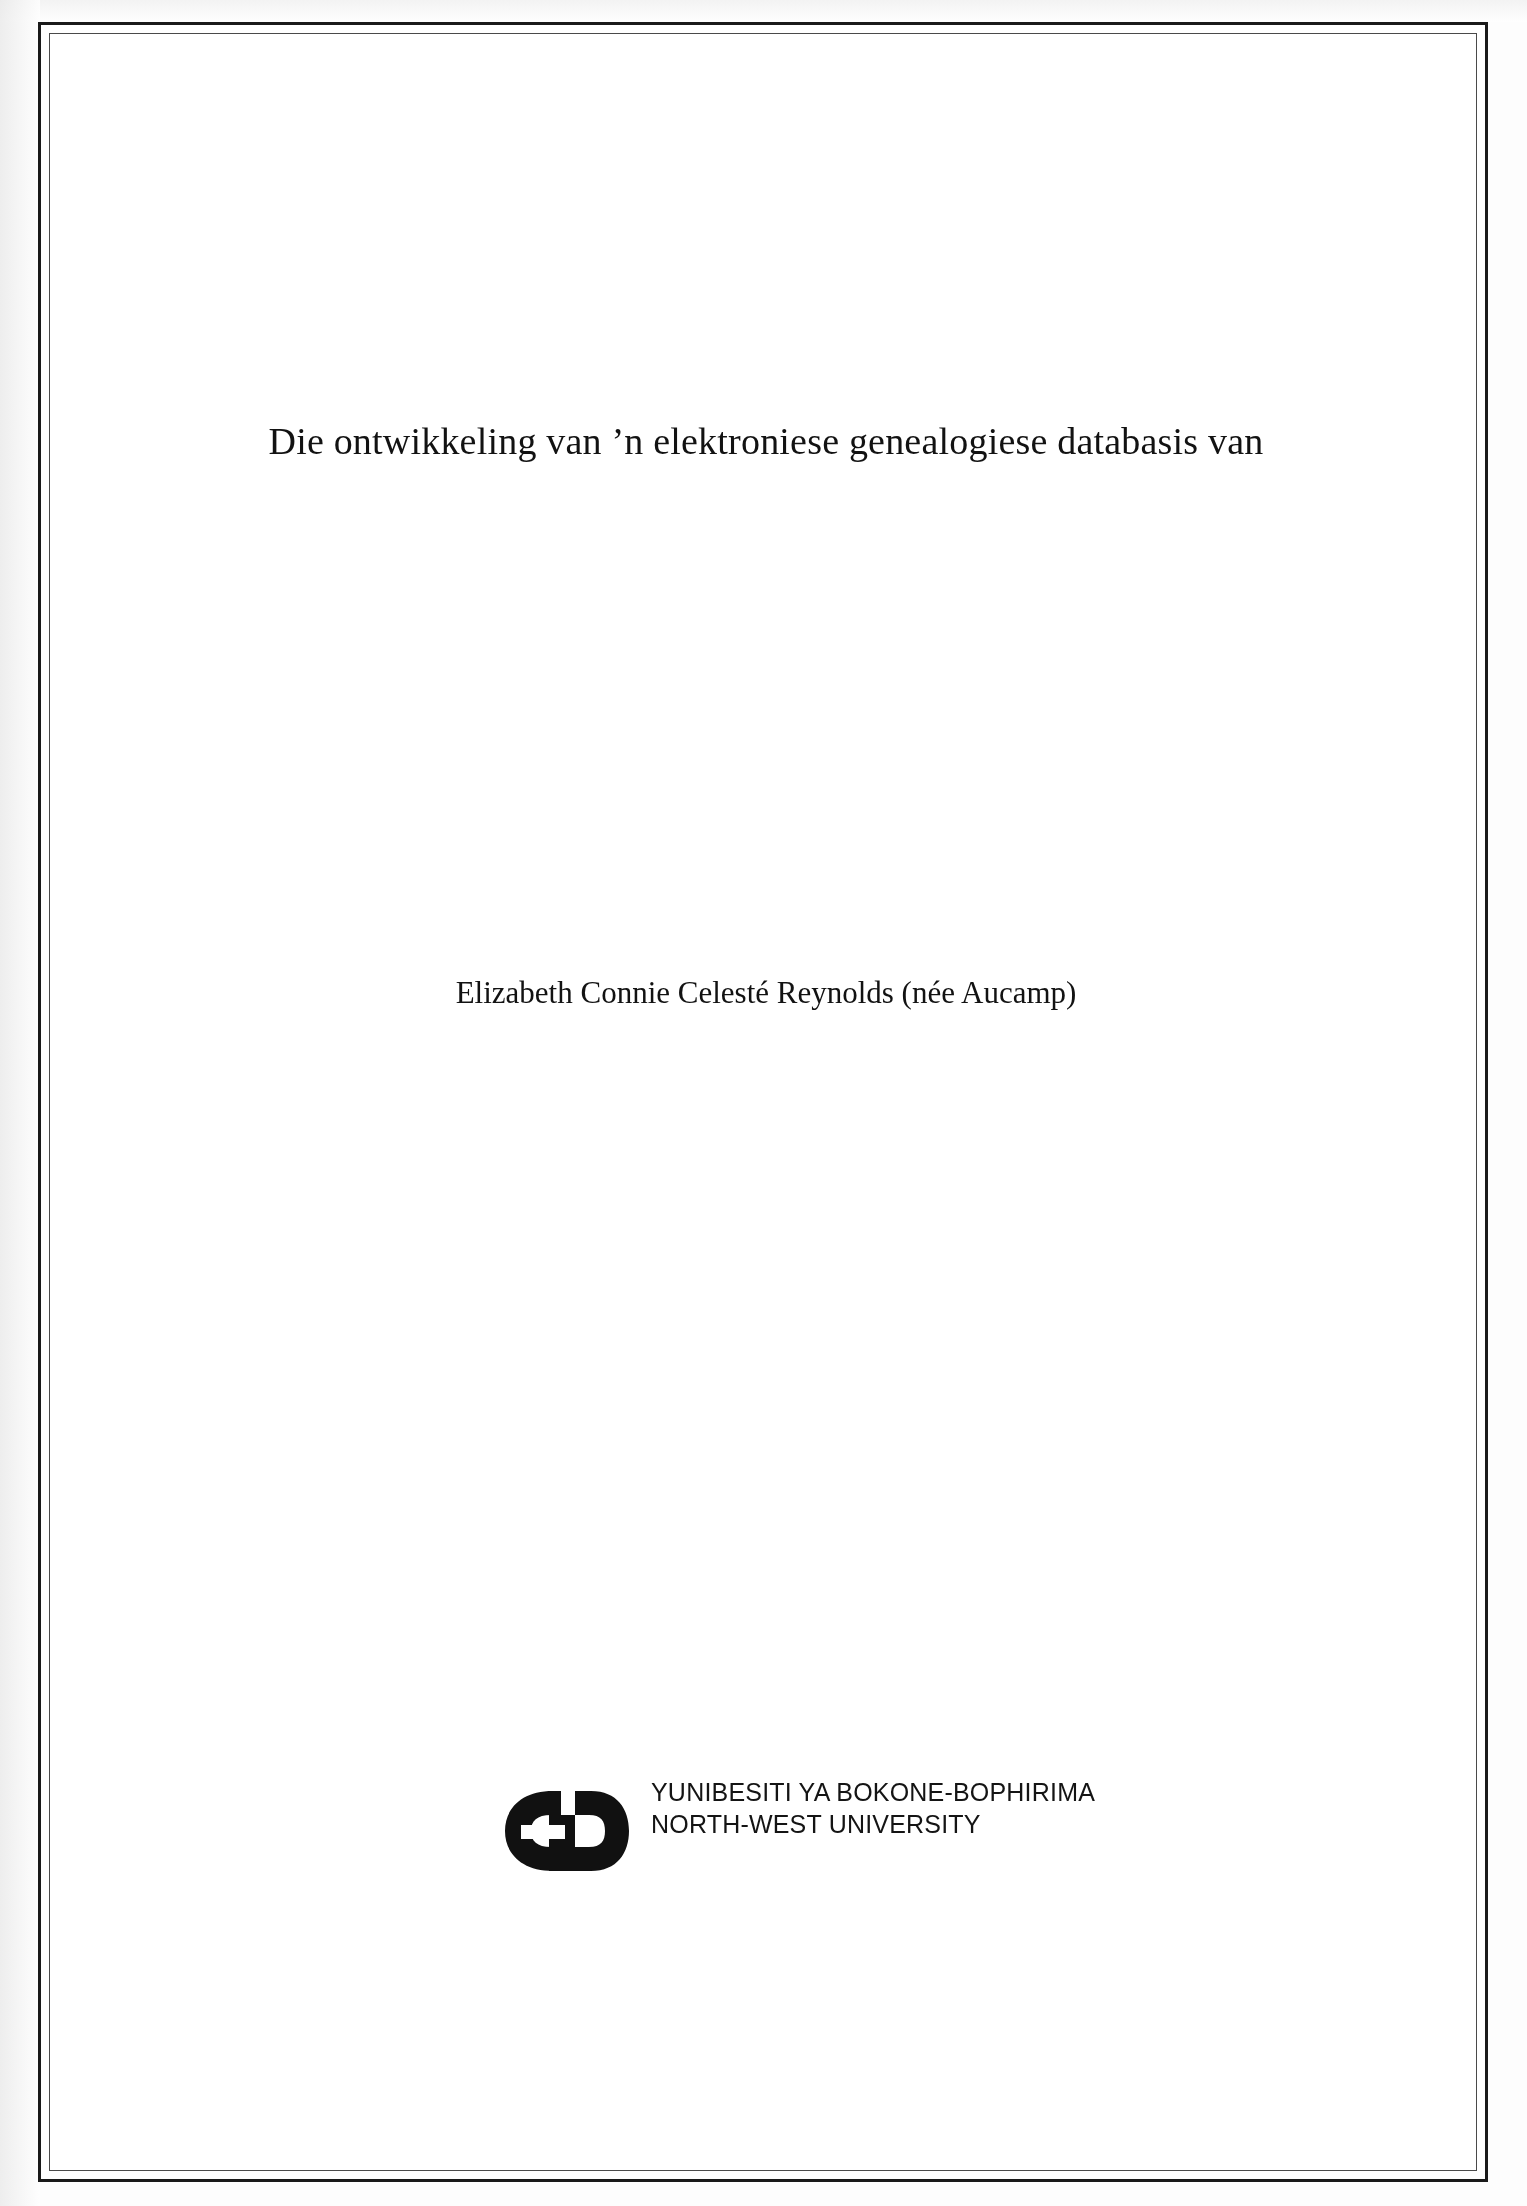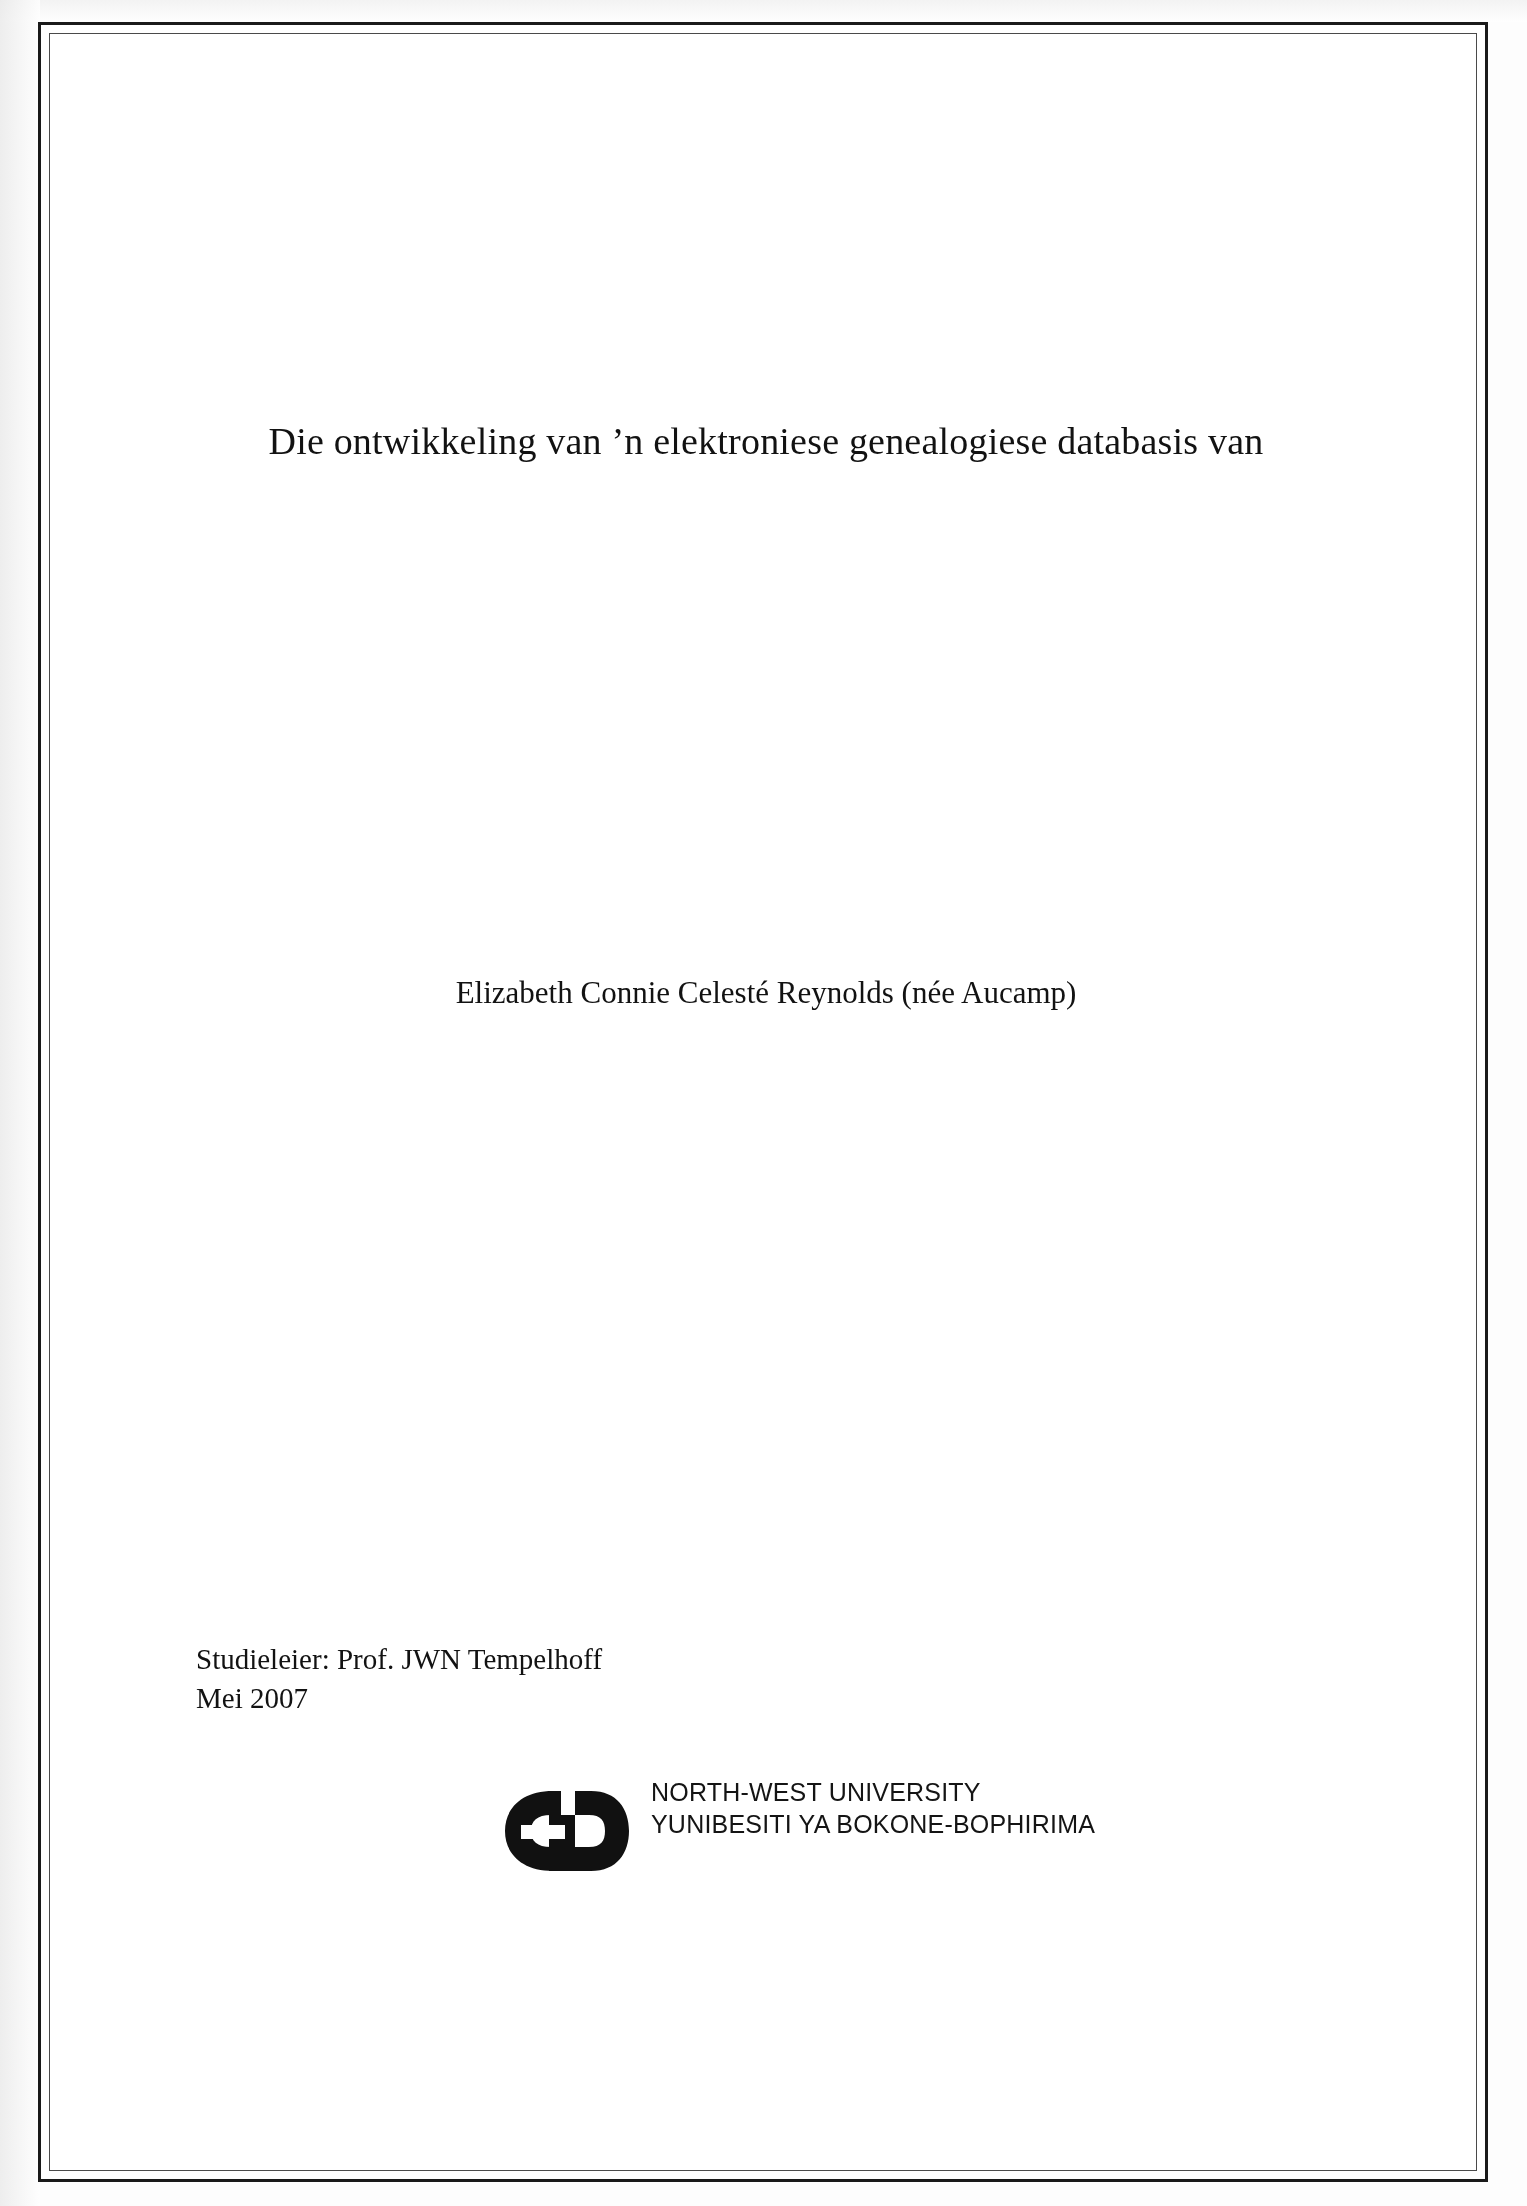--- a/index.html
+++ b/index.html
@@ -175,35 +175,31 @@
     <div class="content">
 
       <div class="title-block">
         <div class="title-line">Die ontwikkeling van ’n elektroniese genealogiese databasis van</div>
       </div>
 
 
       <div class="author">Elizabeth Connie Celesté Reynolds (née Aucamp)</div>
 
 
-      <div class="supervisor-block">
-        <div>Studieleier: Prof. JWN Tempelhoff</div>
-        <div>Mei 2007</div>
-      </div>
 
       <div class="logo-block">
         <div class="logo-mark">
           <svg viewBox="0 0 150 100" width="150" height="100" aria-hidden="true">
             <path d="M62 10 C30 10 14 28 14 50 C14 72 30 90 62 90 L70 90 L70 66 L60 66 C46 66 40 60 40 50 C40 40 46 34 60 34 L70 34 L70 10 Z" fill="#111111"></path>
             <rect x="58" y="34" width="26" height="56" fill="#111111"></rect>
             <path d="M84 10 L100 10 C126 10 138 28 138 50 C138 72 126 90 100 90 L84 90 L84 66 L98 66 C110 66 114 60 114 50 C114 40 110 34 98 34 L84 34 Z" fill="#111111"></path>
             <rect x="30" y="44" width="44" height="14" fill="#ffffff"></rect>
           </svg>
         </div>
         <div class="logo-text">
+          <div>YUNIBESITI YA BOKONE-BOPHIRIMA</div>
           <div>NORTH-WEST UNIVERSITY</div>
-          <div>YUNIBESITI YA BOKONE-BOPHIRIMA</div>
         </div>
       </div>
 
     </div>
   </div>
 </div>
 
 </body></html>

